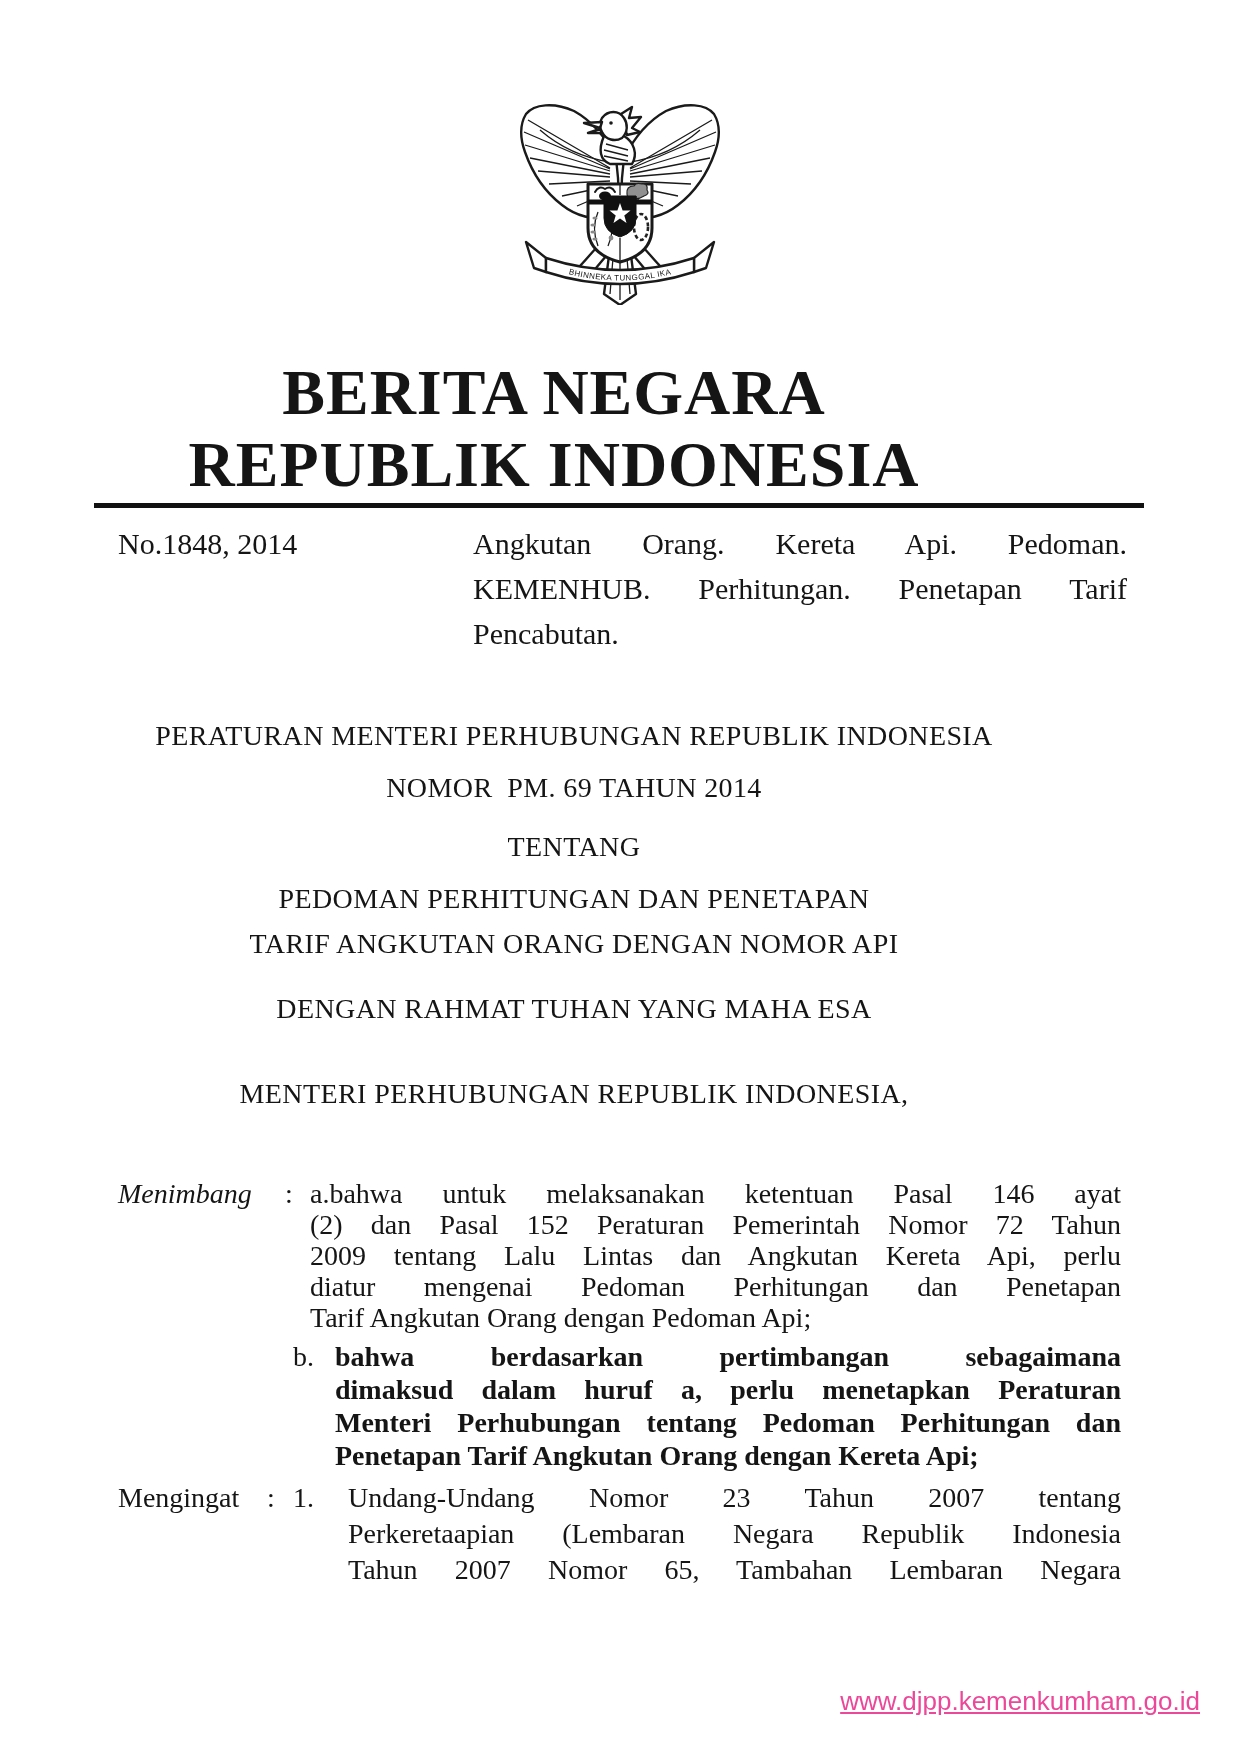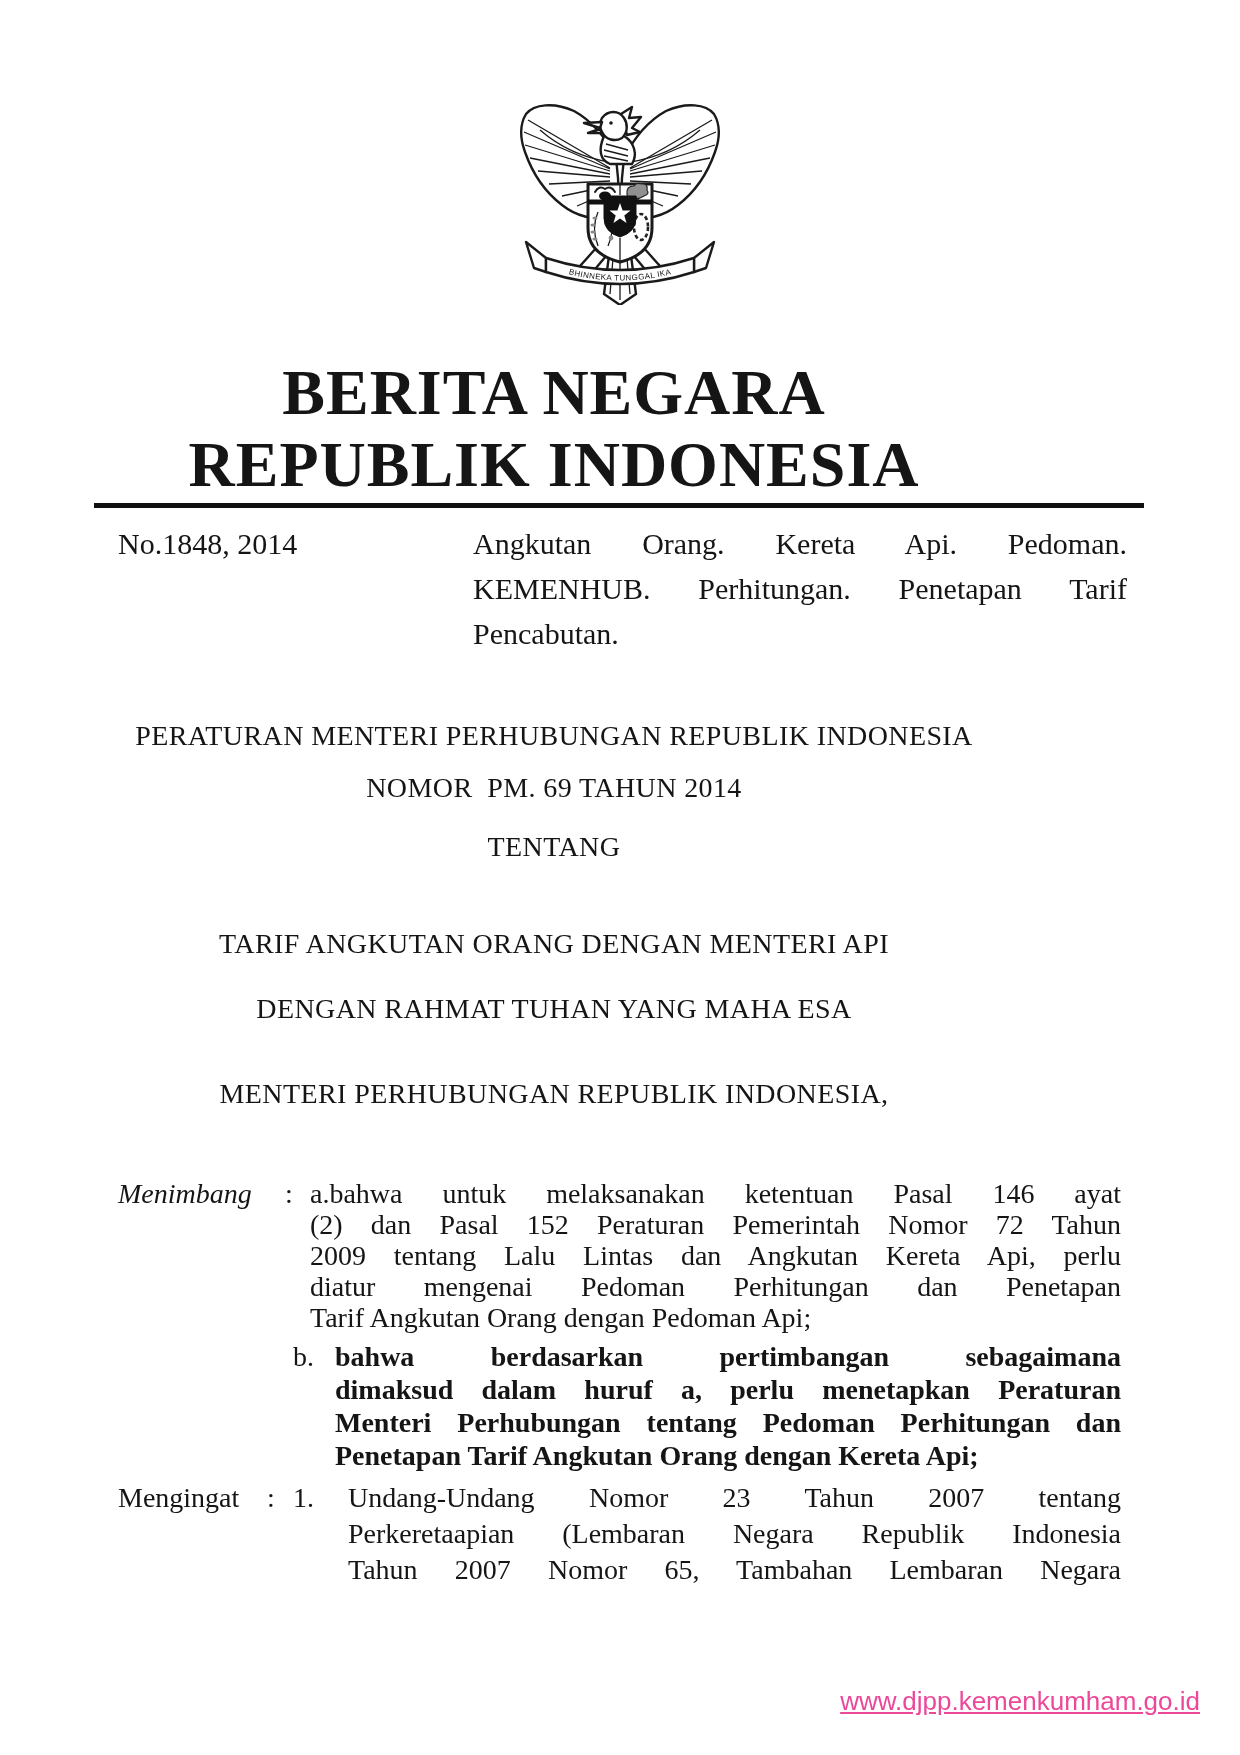--- a/index.html
+++ b/index.html
@@ -11,21 +11,21 @@
   
   .emblem{left:518px;top:98px;width:204px;height:207px;}
   
   .masthead{left:0;top:357px;width:1108px;text-align:center;
     font-weight:bold;font-size:64px;line-height:72px;letter-spacing:1px;}
   .rule{left:94px;top:503px;width:1050px;height:5px;background:#111;}
   
   .issue{left:118px;top:521px;font-size:30px;line-height:45px;}
   .abstract{left:473px;top:521px;width:654px;font-size:30px;line-height:45px;}
   
-  .hline{left:0;width:1108px;text-align:center;font-size:28px;line-height:34px;letter-spacing:.4px;}
+  .hline{left:0;width:1108px;text-align:center;font-size:28px;line-height:34px;letter-spacing:.4px;padding-left:20px;}
   .h-regtitle{top:719px;} .h-regnum{top:771px;} .h-tentang{top:830px;}
   .h-subj1{top:882px;} .h-subj2{top:927px;} .h-grace{top:992px;} .h-auth{top:1077px;}
   
   .body28{font-size:28px;}
   .lbl-menimbang{left:118px;top:1178px;line-height:31px;font-style:italic;}
   .col-menimbang{left:285px;top:1178px;line-height:31px;}
   .item-a{left:310px;top:1178px;width:811px;line-height:31px;}
   .mk-b{left:293px;top:1340px;line-height:33px;}
   .item-b{left:335px;top:1340px;width:786px;line-height:33px;font-weight:bold;}
   .lbl-mengingat{left:118px;top:1480px;line-height:36px;}
@@ -112,21 +112,22 @@
   <div class="abs issue">No.1848, 2014</div>
   <div class="abs abstract">
     <div class="j">Angkutan Orang. Kereta Api. Pedoman.</div>
     <div class="j">KEMENHUB. Perhitungan. Penetapan Tarif</div>
     <div>Pencabutan.</div>
   </div>
 
   <div class="abs hline h-regtitle">PERATURAN MENTERI PERHUBUNGAN REPUBLIK INDONESIA</div>
   <div class="abs hline h-regnum">NOMOR&nbsp; PM. 69 TAHUN 2014</div>
   <div class="abs hline h-tentang">TENTANG</div>
-  <div class="abs hline h-subj2">TARIF ANGKUTAN ORANG DENGAN MENTERI API</div>
+  <div class="abs hline h-subj1">PEDOMAN PERHITUNGAN DAN PENETAPAN</div>
+  <div class="abs hline h-subj2">TARIF ANGKUTAN ORANG DENGAN NOMOR API</div>
   <div class="abs hline h-grace">DENGAN RAHMAT TUHAN YANG MAHA ESA</div>
   <div class="abs hline h-auth">MENTERI PERHUBUNGAN REPUBLIK INDONESIA,</div>
 
   <div class="abs body28 lbl-menimbang">Menimbang</div>
   <div class="abs body28 col-menimbang">:</div>
   <div class="abs body28 item-a">
     <div class="j">a.bahwa untuk melaksanakan ketentuan Pasal 146 ayat</div>
     <div class="j">(2) dan Pasal 152 Peraturan Pemerintah Nomor 72 Tahun</div>
     <div class="j">2009 tentang Lalu Lintas dan Angkutan Kereta Api, perlu</div>
     <div class="j">diatur mengenai Pedoman Perhitungan dan Penetapan</div>

